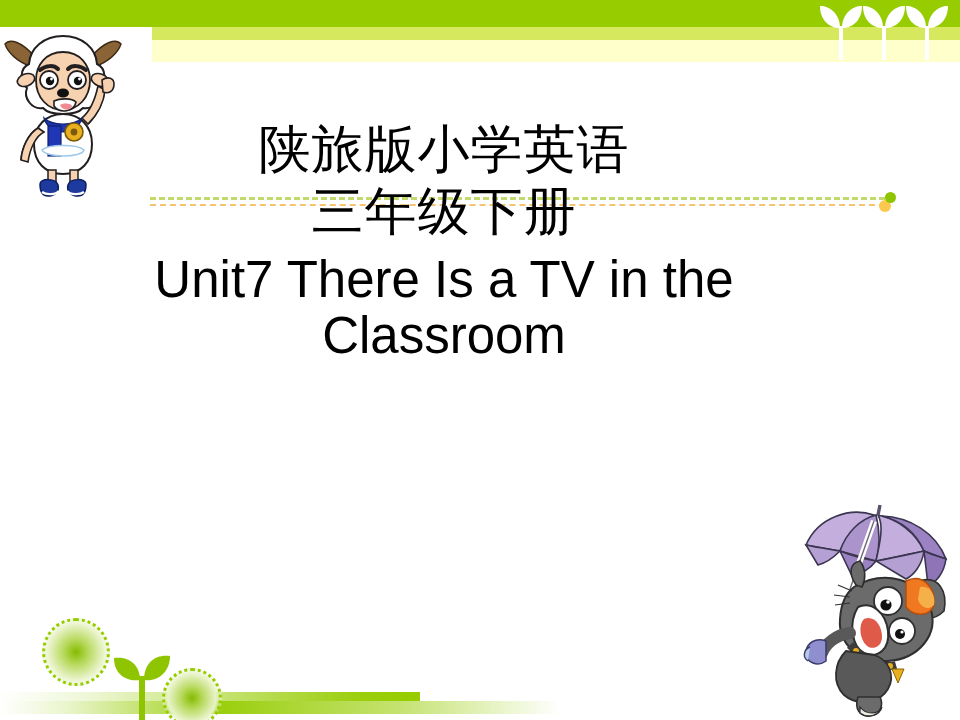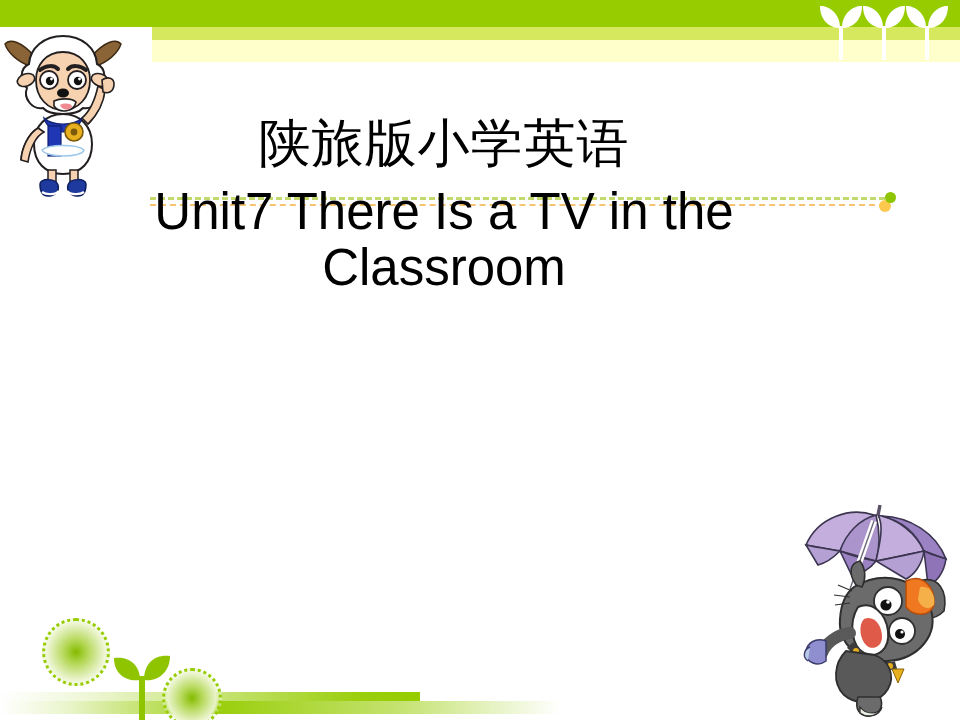--- a/index.html
+++ b/index.html
@@ -86,21 +86,21 @@
     position: absolute;
     left: 729px; top: 5px;
     width: 12px; height: 12px;
     border-radius: 50%;
     background: #fcc94e;
   }
 
   
   .title-block {
     position: absolute;
-    left: 0; top: 112px;
+    left: 0; top: 118px;
     width: 888px;
     text-align: center;
   }
   .line-cn1, .line-cn2 {
     font-family: "DejaVu Serif", "Liberation Serif", serif;
     font-size: 52px;
     line-height: 62px;
     color: #000000;
     letter-spacing: 1px;
     white-space: nowrap;
@@ -251,20 +251,21 @@
 
   <div class="divider">
     <div class="dash-green"></div>
     <div class="dash-orange"></div>
     <div class="dot-orange"></div>
     <div class="dot-green"></div>
   </div>
 
   <div class="title-block">
     <div class="line-cn1">陕旅版小学英语</div>
+    <div class="line-cn2">三年级下册</div>
     <div class="line-en">Unit7 There Is a TV in the Classroom</div>
   </div>
 
   <div class="wolf">
     <svg width="172" height="215" viewBox="0 0 172 215">
 
       <g stroke="#3b3550" stroke-width="1.6">
         <path d="M18 42 C30 14, 62 4, 86 12 C70 22, 58 34, 52 48 Z" fill="#c3aedd"></path>
         <path d="M52 48 C58 30, 72 16, 88 12 C92 28, 92 44, 88 58 Z" fill="#ab93cc"></path>
         <path d="M88 58 C92 40, 96 22, 90 12 C110 16, 128 30, 136 48 Z" fill="#c3aedd"></path>

